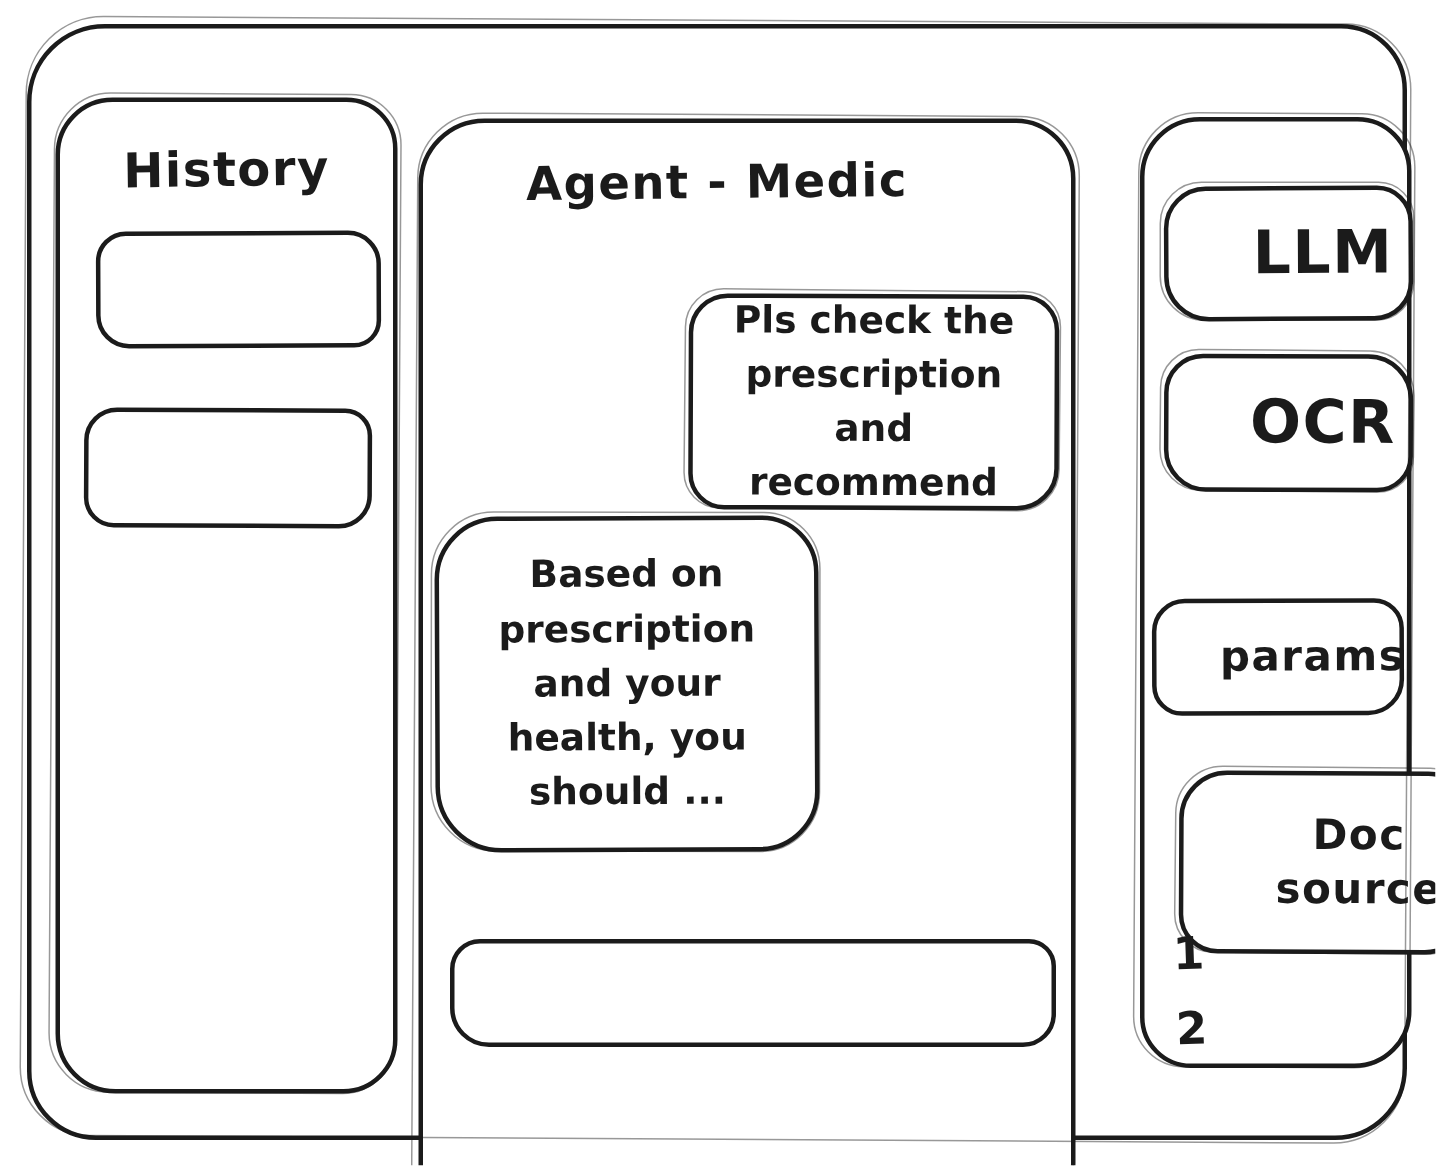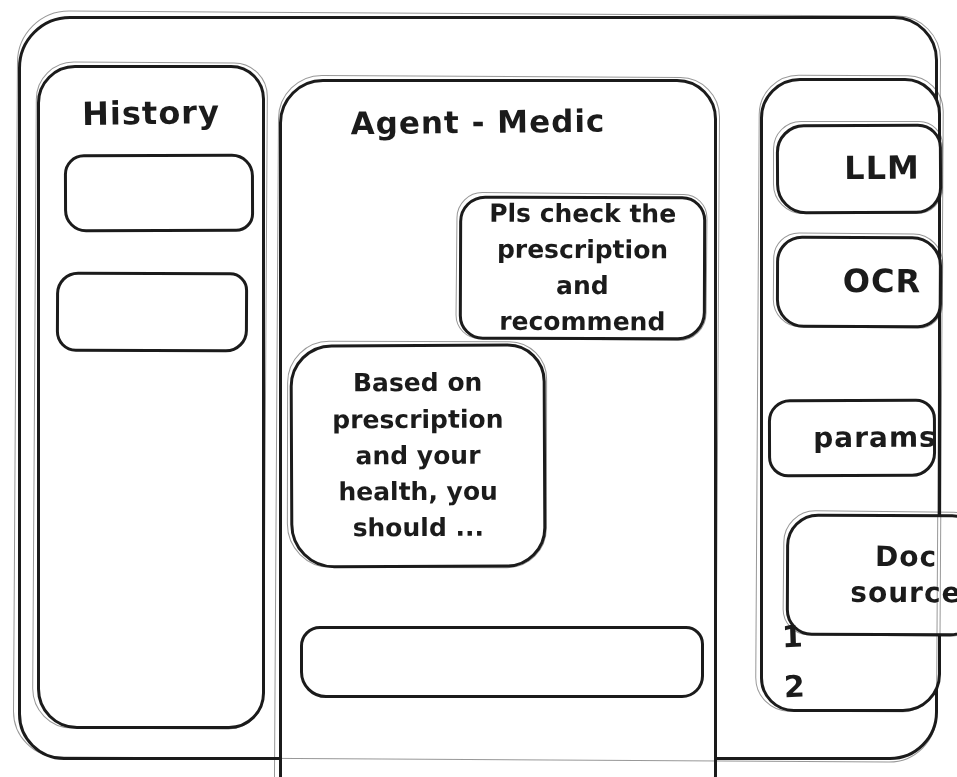--- a/index.html
+++ b/index.html
@@ -112,21 +112,21 @@
 
   
   .tools-panel {
     left: 739px; top: 59px; width: 181px; height: 634px;
     border-radius: 40px 36px 38px 34px;
   }
   .tool-btn {
     font-family: inherit;
     font-weight: 700;
     color: #1b1b1b;
-    font-size: 32px;
+    font-size: 40px;
     letter-spacing: 1px;
     cursor: pointer;
     display: flex;
     align-items: center;
     justify-content: center;
     text-align: center;
     line-height: 1.3;
   }
   .btn-llm {
     left: 13px; top: 43px; width: 166px; height: 90px;

